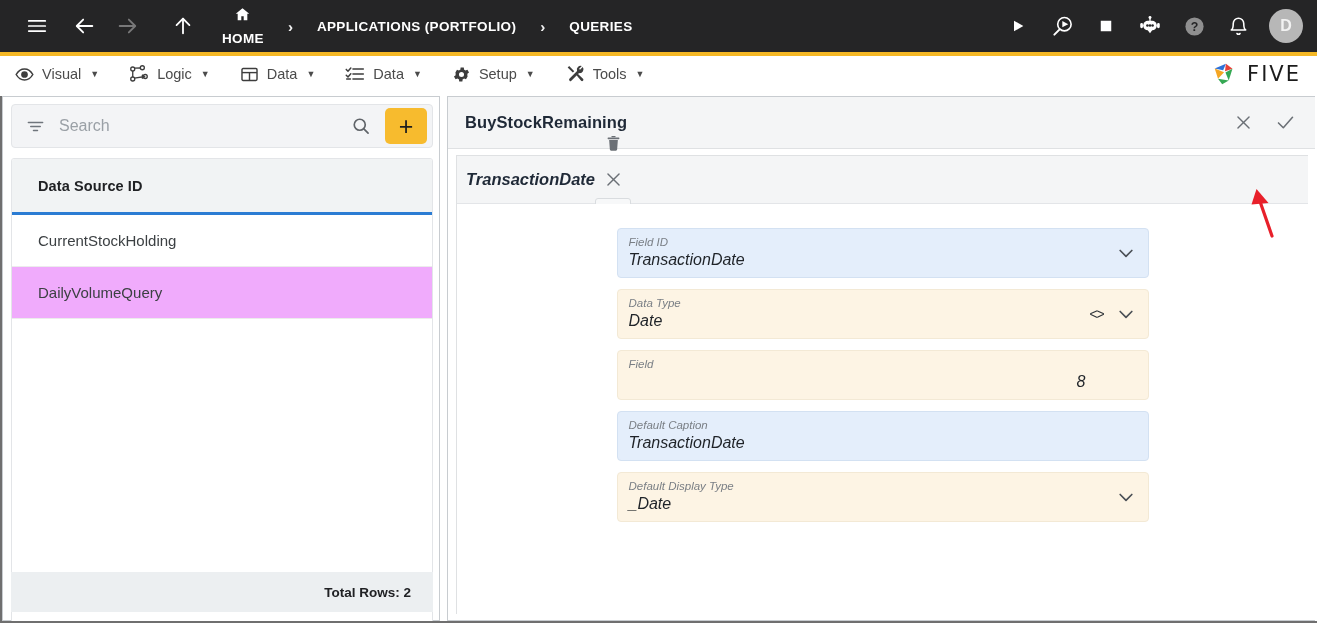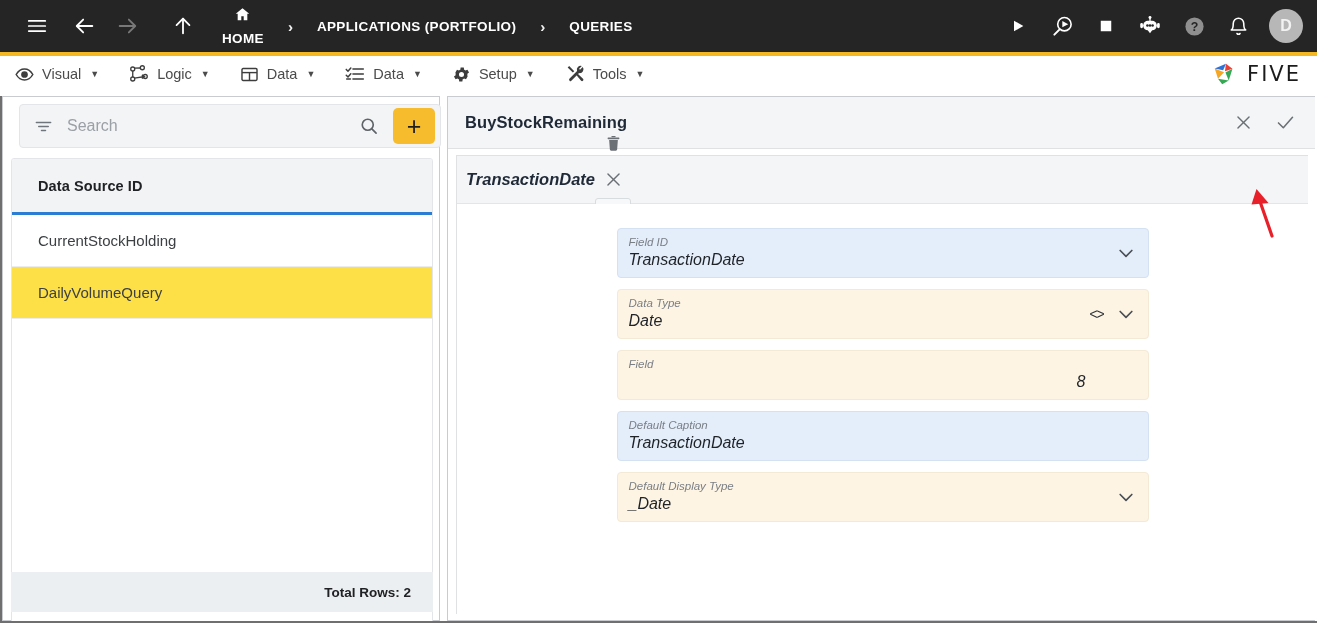--- a/index.html
+++ b/index.html
@@ -62,21 +62,21 @@
   }
 
   
   .left-panel {
     position:absolute; left:2px; top:96px; width:438px; height:525px;
     background:#ffffff; border:1px solid #c8ccd0;
   }
   .searchbar {
     position:absolute; left:8px; top:7px; width:422px; height:44px;
     background:#f3f4f6; border:1px solid #e3e5e8; border-radius:4px;
-    display:flex; align-items:center;margin-left:8px;
+    display:flex; align-items:center;
   }
   .filter-icon { margin-left:14px; display:flex; align-items:center; color:#6f757c; }
   .search-input {
     flex:1; border:none; outline:none; background:transparent;
     font-size:16px; color:#303030; margin-left:14px;
     font-family:"Liberation Sans", sans-serif;
   }
   .search-input::placeholder { color:#9aa0a6; }
   .search-mag { display:flex; align-items:center; color:#5f6368; padding:0 6px; }
   .add-btn {
@@ -94,21 +94,21 @@
   }
   .grid-head-cell {
     font-size:14.5px; font-weight:bold; color:#202124; padding-left:26px; letter-spacing:.1px;
   }
   .grid-row {
     height:52px; display:flex; align-items:center;
     border-bottom:1px solid #ececec; font-size:15px; color:#3c4043;
     padding-left:26px; cursor:pointer;
   }
   .grid-row.odd { background:#ffffff; }
-  .grid-row.even { background:#fde047; }
+  .grid-row.even { background:#f0abfc; }
   .grid-footer {
     position:absolute; left:8px; bottom:8px; width:422px; height:40px;
     background:#eceff1; display:flex; align-items:center; justify-content:flex-end;
     padding-right:22px; font-size:13.5px; font-weight:bold; color:#202124;margin-top:22px;
   }
 
   
   .right-panel {
     position:absolute; left:447px; top:96px; width:868px; height:525px;
     background:#ffffff; border:1px solid #c8ccd0; border-right:none;

